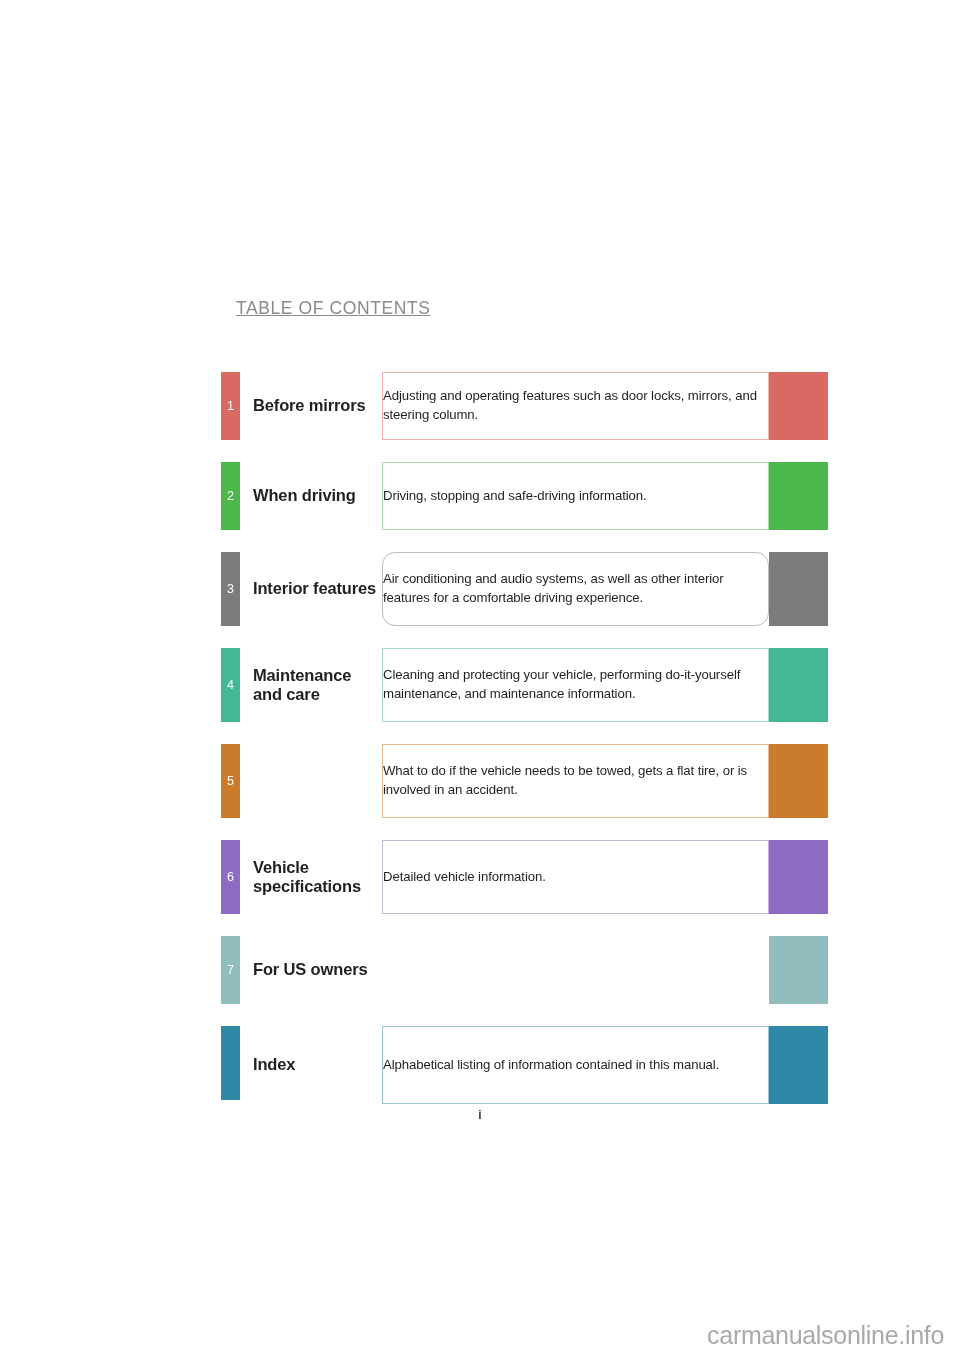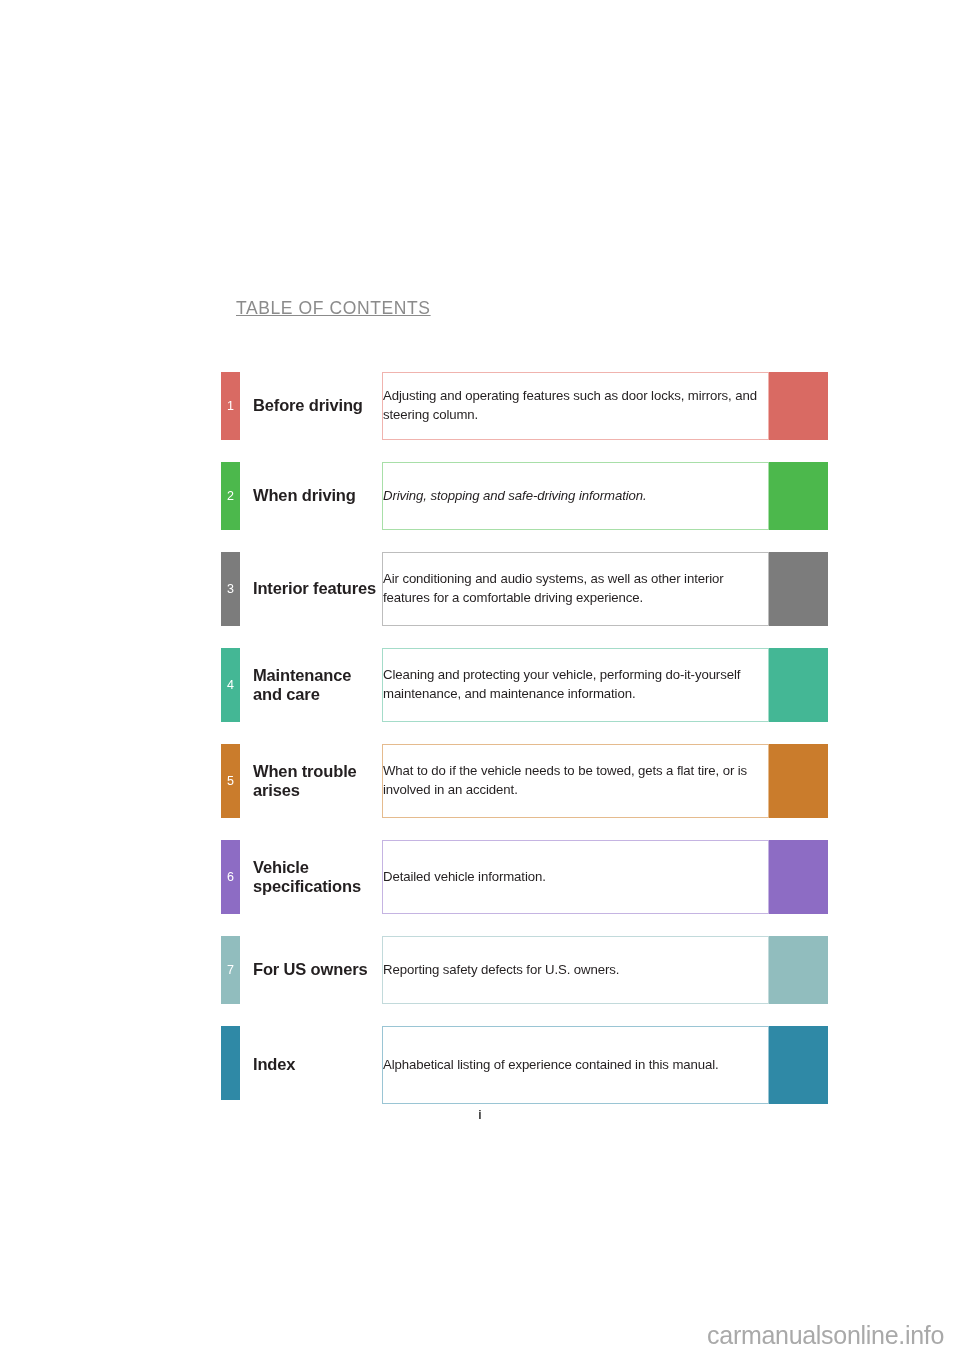--- a/index.html
+++ b/index.html
@@ -136,79 +136,75 @@
 </head>
 <body>
 
 <div class="page">
 
   <div class="toc-title">TABLE OF CONTENTS</div>
 
   <div class="toc-table">
       <div class="toc-row" style="height: 68px;">
         <div class="num-tab" style="background: rgb(217, 106, 99); height: 68px;">1</div>
-        <div class="sec-title">Before driving</div>
+        <div class="sec-title">Before mirrors</div>
         <div class="desc-box" style="border-color: rgb(240, 179, 174);">
           <div class="desc-text">Adjusting and operating features such as door locks, mirrors, and steering column.</div>
         </div>
         <div class="color-block" style="background: rgb(217, 106, 99);"></div>
       </div>
       <div class="toc-row" style="height: 68px;">
         <div class="num-tab" style="background: rgb(76, 184, 76); height: 68px;">2</div>
         <div class="sec-title">When driving</div>
-        <div class="desc-box" style="border-color: rgb(168, 223, 168); font-style: italic;">
+        <div class="desc-box" style="border-color: rgb(168, 223, 168);">
           <div class="desc-text">Driving, stopping and safe-driving information.</div>
         </div>
         <div class="color-block" style="background: rgb(76, 184, 76);"></div>
       </div>
       <div class="toc-row" style="height: 74px;">
         <div class="num-tab" style="background: rgb(124, 124, 124); height: 74px;">3</div>
         <div class="sec-title">Interior features</div>
-        <div class="desc-box" style="border-color: rgb(189, 189, 189);">
+        <div class="desc-box" style="border-color: rgb(189, 189, 189); border-radius: 13px;">
           <div class="desc-text">Air conditioning and audio systems, as well as other interior features for a comfortable driving experience.</div>
         </div>
         <div class="color-block" style="background: rgb(124, 124, 124);"></div>
       </div>
       <div class="toc-row" style="height: 74px;">
         <div class="num-tab" style="background: rgb(68, 183, 149); height: 74px;">4</div>
         <div class="sec-title">Maintenance and care</div>
         <div class="desc-box" style="border-color: rgb(164, 220, 201);">
           <div class="desc-text">Cleaning and protecting your vehicle, performing do-it-yourself maintenance, and maintenance information.</div>
         </div>
         <div class="color-block" style="background: rgb(68, 183, 149);"></div>
       </div>
       <div class="toc-row" style="height: 74px;">
         <div class="num-tab" style="background: rgb(202, 124, 44); height: 74px;">5</div>
-        <div class="sec-title">When trouble arises</div>
         <div class="desc-box" style="border-color: rgb(229, 187, 142);">
           <div class="desc-text">What to do if the vehicle needs to be towed, gets a flat tire, or is involved in an accident.</div>
         </div>
         <div class="color-block" style="background: rgb(202, 124, 44);"></div>
       </div>
       <div class="toc-row" style="height: 74px;">
         <div class="num-tab" style="background: rgb(141, 108, 196); height: 74px;">6</div>
         <div class="sec-title">Vehicle specifications</div>
         <div class="desc-box" style="border-color: rgb(197, 180, 226);">
           <div class="desc-text">Detailed vehicle information.</div>
         </div>
         <div class="color-block" style="background: rgb(141, 108, 196);"></div>
       </div>
       <div class="toc-row" style="height: 68px;">
         <div class="num-tab" style="background: rgb(145, 189, 190); height: 68px;">7</div>
         <div class="sec-title">For US owners</div>
-        <div class="desc-box" style="border-color: rgb(194, 218, 219);">
-          <div class="desc-text">Reporting safety defects for U.S. owners.</div>
-        </div>
         <div class="color-block" style="background: rgb(145, 189, 190);"></div>
       </div>
       <div class="toc-row" style="height: 78px;">
         <div class="num-tab" style="background: rgb(47, 137, 166); height: 74px;"></div>
         <div class="sec-title">Index</div>
         <div class="desc-box" style="border-color: rgb(154, 197, 212);">
-          <div class="desc-text">Alphabetical listing of experience contained in this manual.</div>
+          <div class="desc-text">Alphabetical listing of information contained in this manual.</div>
         </div>
         <div class="color-block" style="background: rgb(47, 137, 166);"></div>
       </div>
     </div>
 
   <div class="page-number">i</div>
 
   <div class="watermark">carmanualsonline.info</div>
 
 </div>

